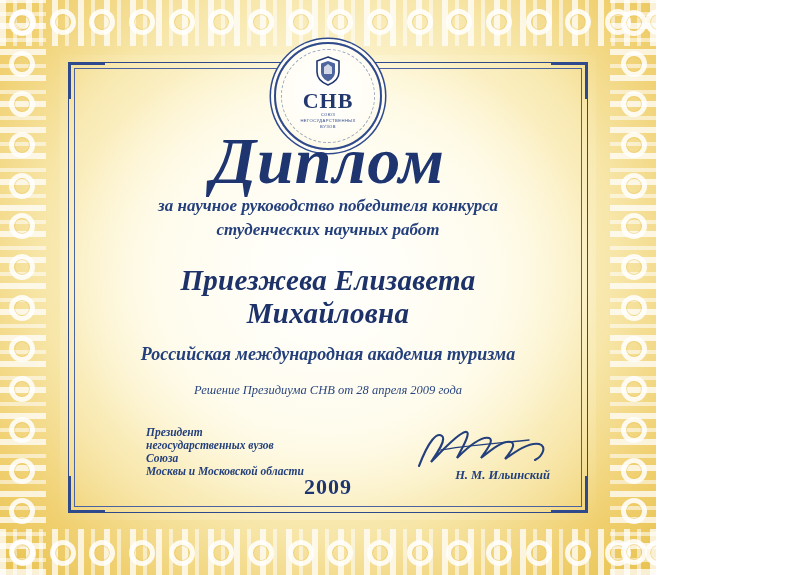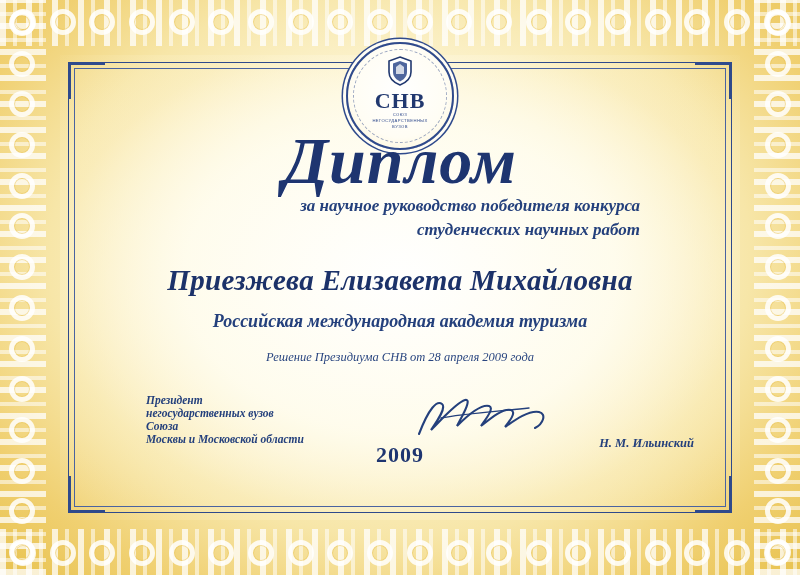--- a/index.html
+++ b/index.html
@@ -2,21 +2,21 @@
 <html><head>
 <meta charset="utf-8">
 <style>
   html, body {
     margin: 0;
     padding: 0;
     background: #ffffff;
   }
   #certificate {
     position: relative;
-    width: 800px;
+    width: 656px;
     height: 575px;
     overflow: hidden;
     font-family: "Liberation Serif", serif;
     background:
       radial-gradient(ellipse at 50% 45%, #fffdf2 0%, #fdf6d8 38%, #f7e6a8 62%, #f0d071 82%, #e8c24f 100%);
   }
 
   
   .border-frame {
     position: absolute;
@@ -191,21 +191,20 @@
   }
   .reason {
     font-family: "Liberation Serif", serif;
     font-style: italic;
     font-weight: 700;
     font-size: 17px;
     line-height: 24px;
     color: #24407c;
     margin: 0 auto 22px auto;
     max-width: 480px;
-    text-align: right;
   }
   .awarded {
     font-family: "Liberation Serif", serif;
     font-style: italic;
     font-weight: 700;
     font-size: 19px;
     color: #24407c;
     margin-bottom: 12px;
   }
   .recipient {
@@ -229,21 +228,21 @@
     font-family: "Liberation Serif", serif;
     font-size: 12.5px;
     font-style: italic;
     color: #2a4680;
   }
 
   
   .footer {
     position: absolute;
     left: 96px; right: 96px;
-    bottom: 101px;
+    bottom: 69px;
     height: 80px;
   }
   .signatory-block {
     position: absolute;
     left: 50px;
     top: 0;
     text-align: left;
     font-family: "Liberation Serif", serif;
     font-size: 11.5px;
     font-style: italic;

